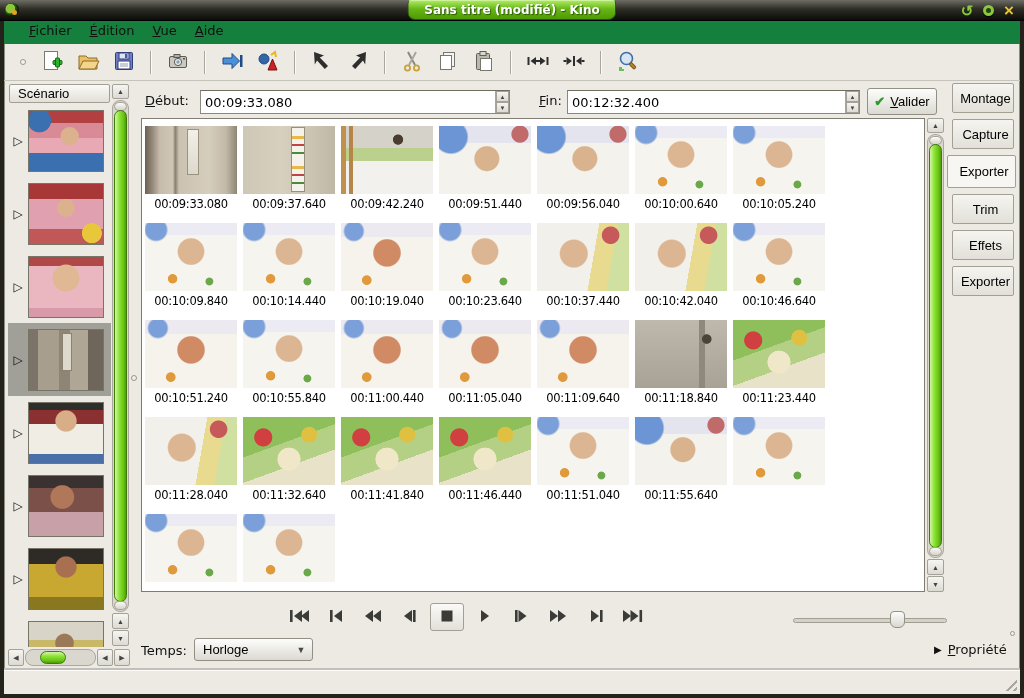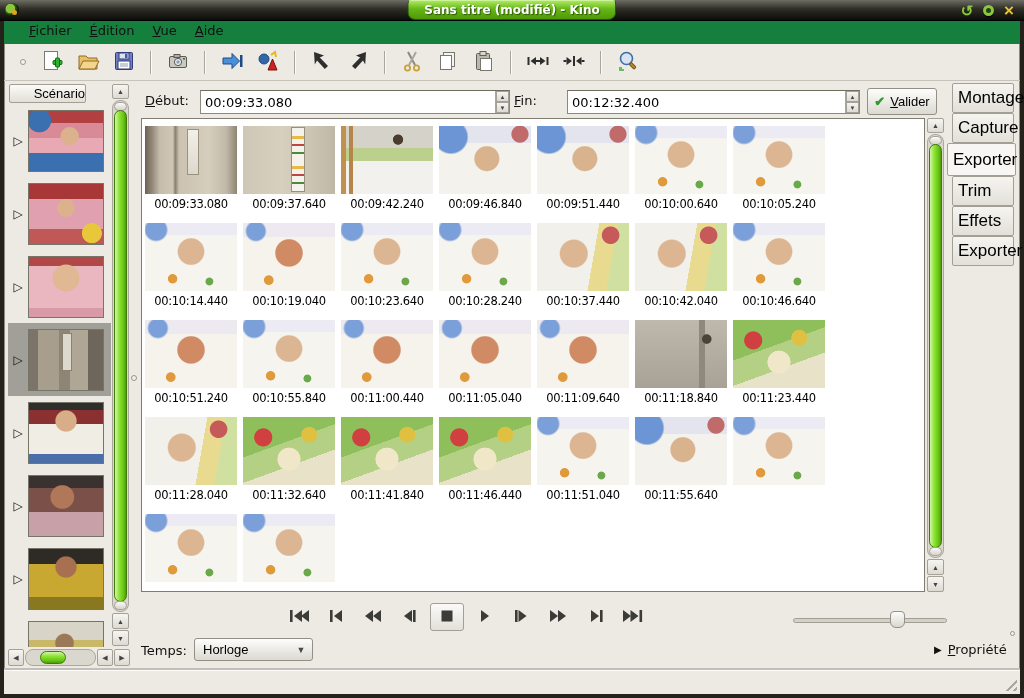--- a/index.html
+++ b/index.html
@@ -37,23 +37,23 @@
   .toolbar { position:absolute; left:0; right:0; top:44px; height:37px; display:flex;
     align-items:center; padding-left:16px; gap:3px; border-bottom:1px solid #c6c3ba; }
   .handle-dot { width:6px; height:6px; border:1px solid #9a978d; border-radius:50%;
     margin-right:6px; background:#f4f2ec; }
   .tool-btn { width:33px; height:30px; border:none; background:transparent; display:flex;
     align-items:center; justify-content:center; }
   .tool-btn svg { width:24px; height:24px; }
   .tb-sep { width:1px; height:23px; background:#a9a69c; box-shadow:1px 0 0 #fbfaf6; margin:0 7px; }
 
   
-  .scenario-btn { position:absolute; left:5px; top:84px; width:77px; height:19px;
+  .scenario-btn { position:absolute; left:5px; top:84px; width:101px; height:19px;
     background:linear-gradient(180deg,#fbfaf7,#e2dfd7); border:1px solid #a19e94;
-    border-radius:2px; text-align:right; padding-left:8px; font-size:13px; }
+    border-radius:2px; text-align:left; padding-left:8px; font-size:13px; }
   .sb-list { position:absolute; left:4px; top:104px; width:103px; height:543px; overflow:hidden; }
   .sb-item { height:73px; display:flex; align-items:center; }
   .sb-item.sel { background:#a0a098; }
   .sb-tri { width:20px; text-align:center; font-size:12px; color:#111; }
   .sb-thumb { width:76px; height:62px; border:1px solid #777468; position:relative; overflow:hidden; }
 
   
   .stepper { background:linear-gradient(180deg,#f6f5f1,#dcdad2); border:1px solid #a4a198;
     border-radius:2px; font-size:7px; color:#444; display:flex; align-items:center;
     justify-content:center; padding:0; }
@@ -94,22 +94,22 @@
     display:flex; flex-wrap:wrap; align-content:flex-start; }
   .cell { width:98px; height:97px; display:flex; flex-direction:column; align-items:center; }
   .cell .thumb { width:92px; height:68px; margin-top:7px; }
   .thumb { position:relative; overflow:hidden; background:#ccc; }
   .ts { font-size:11.5px; letter-spacing:-0.3px; margin-top:3px; white-space:nowrap; color:#000; }
 
   .main-vscroll { left:923px; top:118px; height:474px; }
 
   
   .tabs { position:absolute; left:948px; top:83px; width:72px; }
-  .side-tab { display:block; width:62px; height:30px; margin-bottom:0; text-align:left;
-    padding-left:5px; font-size:17px; background:linear-gradient(180deg,#f5f4f0,#e2e0d8);
+  .side-tab { display:block; width:62px; height:30px; margin-bottom:6px; text-align:center;
+    padding-left:5px; font-size:13px; background:linear-gradient(180deg,#f5f4f0,#e2e0d8);
     border:1px solid #a29f95; border-radius:2px; }
   .side-tab.sel { width:69px; margin-left:-5px; height:33px; background:#f7f6f2; position:relative; z-index:2; }
 
   
   .transport { position:absolute; left:278px; top:603px; display:flex; gap:3px; }
   .tr-btn { width:34px; height:28px; border:none; background:transparent; display:flex;
     align-items:center; justify-content:center; }
   .tr-btn.framed { background:linear-gradient(180deg,#fbfaf8,#e2e0d8); border:1px solid #a29f95; border-radius:3px; }
   .tr-btn svg { fill:#3b3b38; }
 
@@ -354,21 +354,21 @@
   <span class="grip-dot" style="left:127px; top:375px;"></span>
 
   <span class="fld-label mnemonic" style="left:141px;"><u>D</u>ébut:</span>
   <div class="gtk-entry" style="left:196px; width:310px;">
     <input value="00:09:33.080" style="">
     <span class="spin">
       <button class="stepper">▲</button>
       <button class="stepper">▼</button>
     </span>
   </div>
-  <span class="fld-label mnemonic" style="left:510px;text-align:right;"><u>F</u>in:</span>
+  <span class="fld-label mnemonic" style="left:535px;text-align:right;"><u>F</u>in:</span>
   <div class="gtk-entry" style="left:563px; width:293px;">
     <input value="00:12:32.400" style="">
     <span class="spin">
       <button class="stepper">▲</button>
       <button class="stepper">▼</button>
     </span>
   </div>
   <button class="gtk-btn btn-valider">
     <span class="check">✔</span>
     <span class="mnemonic"><u>V</u>alider</span>
@@ -382,49 +382,49 @@
       <div class="cell">
     <div class="thumb s-door2"></div>
     <div class="ts">00:09:37.640</div>
   </div>
       <div class="cell">
     <div class="thumb s-crib-wide"></div>
     <div class="ts">00:09:42.240</div>
   </div>
       <div class="cell">
     <div class="thumb s-baby-blue"></div>
-    <div class="ts">00:09:46.840</div>
+    <div class="ts">00:09:51.440</div>
   </div>
       <div class="cell">
     <div class="thumb s-baby-blue"></div>
-    <div class="ts">00:09:51.440</div>
+    <div class="ts">00:09:56.040</div>
   </div>
       <div class="cell">
     <div class="thumb s-baby-sleep"></div>
     <div class="ts">00:10:00.640</div>
   </div>
       <div class="cell">
     <div class="thumb s-baby-sleep"></div>
     <div class="ts">00:10:05.240</div>
+  </div>
+      <div class="cell">
+    <div class="thumb s-baby-sleep"></div>
+    <div class="ts">00:10:09.840</div>
   </div>
       <div class="cell">
     <div class="thumb s-baby-sleep"></div>
     <div class="ts">00:10:14.440</div>
   </div>
       <div class="cell">
     <div class="thumb s-baby-cry"></div>
     <div class="ts">00:10:19.040</div>
   </div>
       <div class="cell">
     <div class="thumb s-baby-sleep"></div>
     <div class="ts">00:10:23.640</div>
-  </div>
-      <div class="cell">
-    <div class="thumb s-baby-sleep"></div>
-    <div class="ts">00:10:28.240</div>
   </div>
       <div class="cell">
     <div class="thumb s-baby-toys"></div>
     <div class="ts">00:10:37.440</div>
   </div>
       <div class="cell">
     <div class="thumb s-baby-toys"></div>
     <div class="ts">00:10:42.040</div>
   </div>
       <div class="cell">

